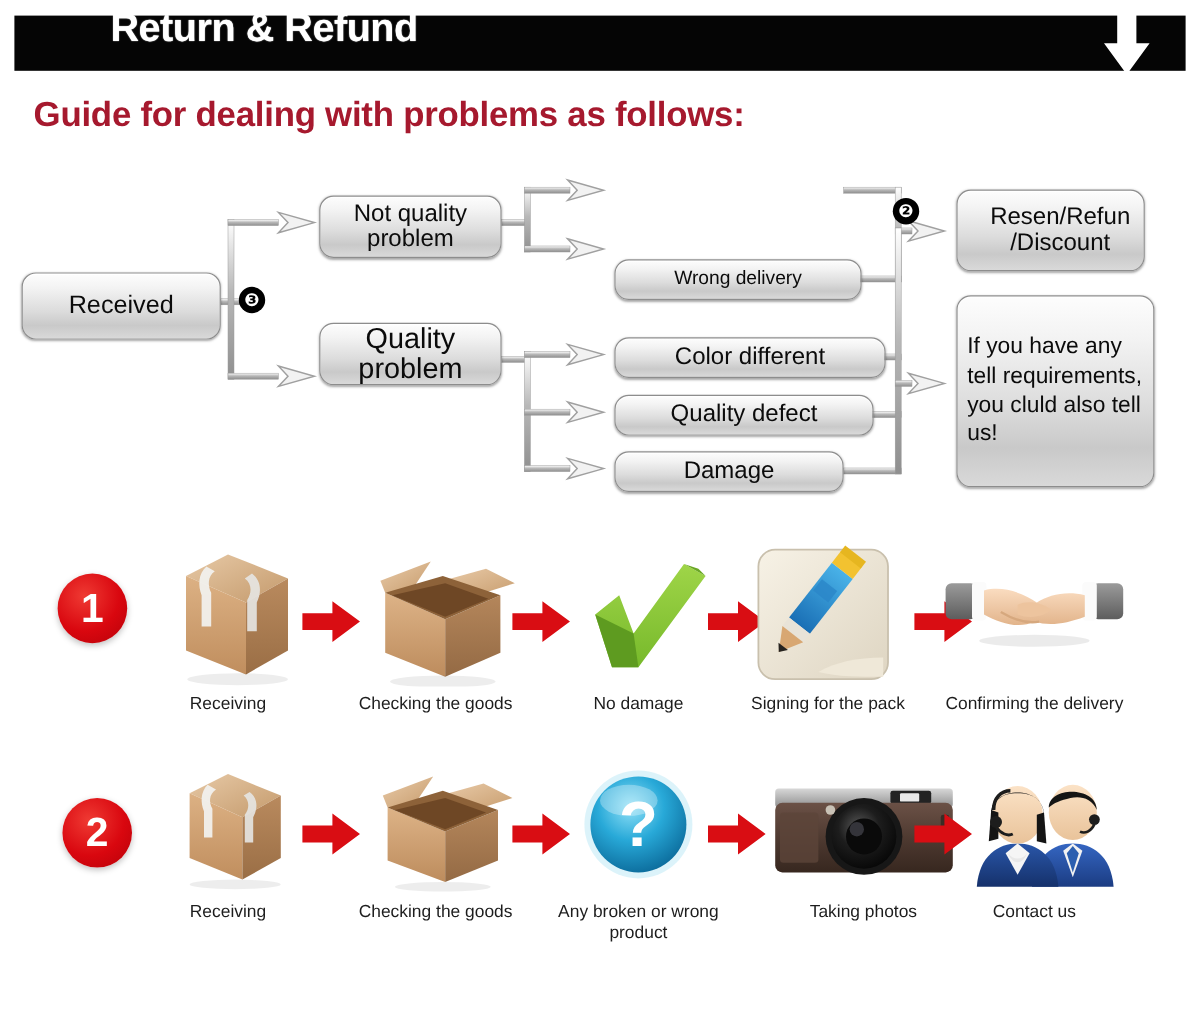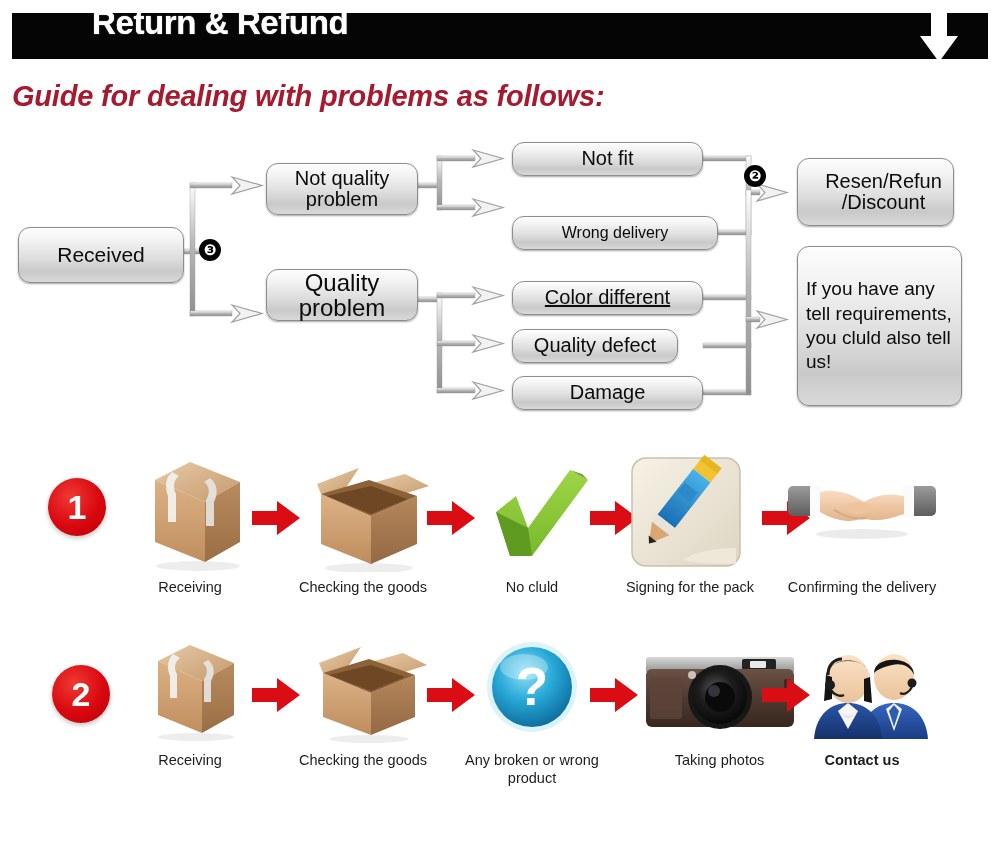--- a/index.html
+++ b/index.html
@@ -21,25 +21,24 @@
     color:#ffffff;font-size:33px;font-weight:bold;
     letter-spacing:-0.4px;line-height:30px;
     font-family:"Liberation Sans","DejaVu Sans",sans-serif;
     text-shadow:0 0 1px #fff;
     margin-left:22px;
   }
   .header-arrow{
     position:absolute;left:916px;top:8px;width:46px;height:56px;
   }
   .guide-title{
-    position:absolute;left:12px;top:80px;
+    position:absolute;left:28px;top:80px;
     color:#a6192e;font-size:29px;font-weight:bold;
     letter-spacing:-0.2px;
     font-family:"Liberation Sans","DejaVu Sans",sans-serif;
-    font-style:italic;
   }
 
   
   .flow{position:absolute;left:0;top:130px;width:1000px;height:300px;}
   .flow svg.connectors{position:absolute;left:0;top:0;width:1000px;height:300px;}
 
   .node{
     position:absolute;
     box-sizing:border-box;
     border:1px solid #8d8d8d;
@@ -146,27 +145,26 @@
     </svg>
 
     <div class="node" style="left:18px;top:97px;width:166px;height:56px;font-size:21px;">Received</div>
 
     <div class="node" style="left:266px;top:33px;width:152px;height:52px;font-size:20px;white-space:pre-line;">Not quality
 problem</div>
 
     <div class="node" style="left:266px;top:139px;width:152px;height:52px;font-size:24px;white-space:pre-line;">Quality
 problem</div>
 
-    <div class="node" style="left:512px;top:12px;width:191px;height:34px;font-size:20px;">Not fit</div>
 
     <div class="node" style="left:512px;top:86px;width:206px;height:34px;font-size:16px;">Wrong delivery</div>
 
-    <div class="node" style="left:512px;top:151px;width:191px;height:34px;font-size:20px;text-decoration:underline;">Color different</div>
-
-    <div class="node" style="left:512px;top:199px;width:166px;height:34px;font-size:20px;">Quality defect</div>
+    <div class="node" style="left:512px;top:151px;width:226px;height:34px;font-size:20px;">Color different</div>
+
+    <div class="node" style="left:512px;top:199px;width:216px;height:34px;font-size:20px;">Quality defect</div>
 
     <div class="node" style="left:512px;top:246px;width:191px;height:34px;font-size:20px;">Damage</div>
 
     <div class="node" style="left:797px;top:28px;width:157px;height:68px;font-size:20px;white-space:pre-line;padding-left:16px;">Resen/Refun
 /Discount</div>
 
     <div class="node left-align" style="left:797px;top:116px;width:165px;height:160px;font-size:19px;padding:6px 8px;line-height:1.28;">If you have any tell requirements, you cluld also tell us!</div>
 
     <div class="badge" style="left:199px;top:109px;">❸</div>
     <div class="badge" style="left:744px;top:35px;">❷</div>
@@ -254,21 +252,21 @@
               <linearGradient id="chkTop" x1="0" y1="0" x2="0" y2="1">
                 <stop offset="0%" stop-color="#9fd548"></stop>
                   <stop offset="100%" stop-color="#77b92b"></stop>
               </linearGradient>
             </defs>
             <polygon points="44,60 64,44 76,76 118,18 136,28 80,104 58,104" fill="url(#chkTop)"></polygon>
             <polygon points="44,60 58,104 80,104 76,76" fill="#5e9b20"></polygon>
             <polygon points="118,18 136,28 130,22" fill="#6aa724"></polygon>
           </svg>
         </div>
-        <div class="cap">No cluld</div>
+        <div class="cap">No damage</div>
       </div>
 
       <div class="redarrow" style="left:588px;top:58px;">
         <svg viewBox="0 0 52 40" width="52" height="40">
           <path d="M2,13 L27,13 L27,3 L50,20 L27,37 L27,27 L2,27 Z" fill="#d90d13"></path>
         </svg>
       </div>
 
       <div class="step" style="left:610px;top:12px;">
         <div class="art">
@@ -436,21 +434,21 @@
         </div>
         <div class="cap">Taking photos</div>
       </div>
 
       <div class="redarrow" style="left:760px;top:40px;">
         <svg viewBox="0 0 52 40" width="52" height="40">
           <path d="M2,13 L27,13 L27,3 L50,20 L27,37 L27,27 L2,27 Z" fill="#d90d13"></path>
         </svg>
       </div>
 
-      <div class="step" style="left:782px;top:0px;font-weight:bold;">
+      <div class="step" style="left:782px;top:0px;">
         <div class="art" style="height:110px;">
           <svg viewBox="0 0 160 110" width="160" height="110">
             <defs>
               <linearGradient id="suitG" x1="0" y1="0" x2="0" y2="1">
                 <stop offset="0%" stop-color="#2a56a8"></stop>
                   <stop offset="100%" stop-color="#15316b"></stop>
               </linearGradient>
               <linearGradient id="suitG2" x1="0" y1="0" x2="0" y2="1">
                 <stop offset="0%" stop-color="#3566c2"></stop>
                   <stop offset="100%" stop-color="#1b3c82"></stop>

